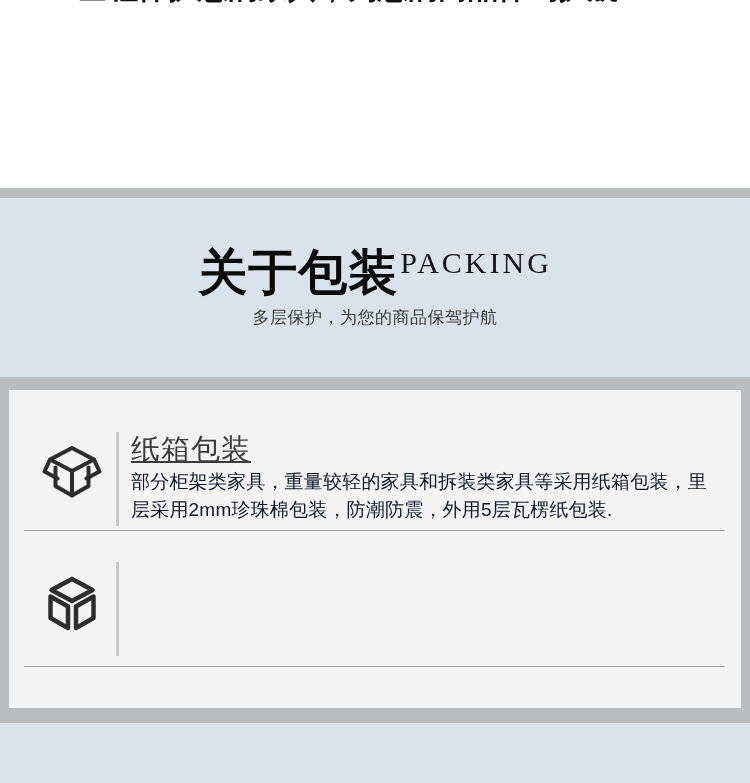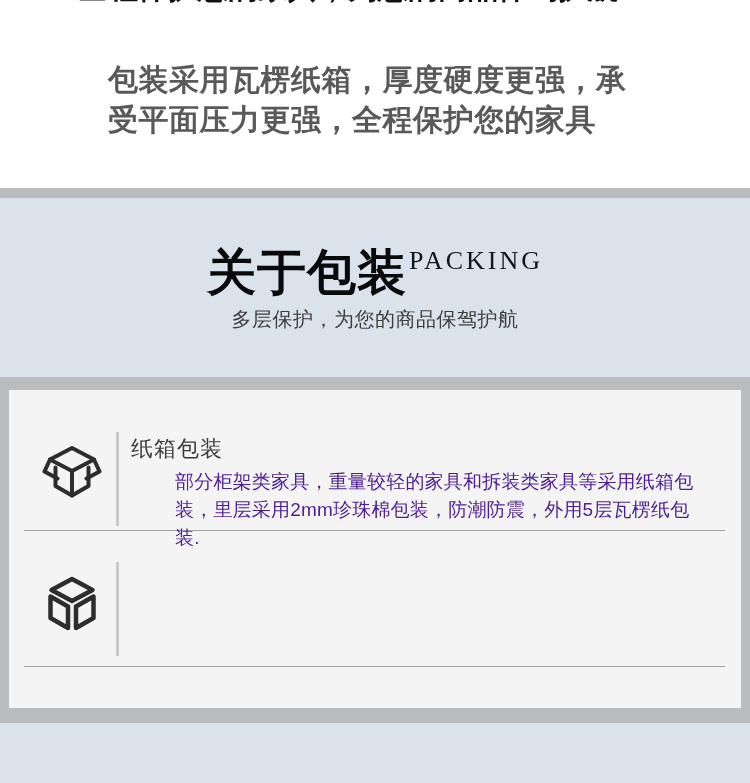--- a/index.html
+++ b/index.html
@@ -26,25 +26,25 @@
   .blue-section{height:179px;background:#dae3ec;text-align:center;}
   .hero-title-row{
     display:flex;justify-content:center;align-items:flex-start;
     padding-top:50px;line-height:1;
   }
   .hero-title-cn{
     font-size:49px;font-weight:700;color:#0a0a0a;letter-spacing:1px;
   }
   .hero-title-en{
     font-family:"Liberation Serif","DejaVu Serif",serif;
-    font-size:26px;font-weight:400;color:#14141c;letter-spacing:3px;
+    font-size:30px;font-weight:400;color:#14141c;letter-spacing:3px;
     margin-left:2px;
   }
   .hero-subtitle{
-    margin-top:9px;font-size:20px;color:#3c3c3c;letter-spacing:0.5px;
+    margin-top:9px;font-size:17px;color:#3c3c3c;letter-spacing:0.5px;
   }
   
   .gray-wrapper{height:346px;background:#bbbcbe;padding:13px 9px 0 9px;box-sizing:border-box;}
   .card{
     background:#f4f4f5;height:318px;box-sizing:border-box;
   }
   .pack-item{
     display:flex;align-items:flex-start;
     margin:0 16px 0 15px;
     border-bottom:1px solid #9fa1a3;
@@ -55,37 +55,36 @@
   .pack-icon{
     width:60px;height:60px;flex-shrink:0;margin-top:8px;margin-left:9px;
   }
   .pack-item.second .pack-icon{margin-top:10px;}
   .pack-sep{
     width:3px;background:#c9cacc;align-self:stretch;
     margin-left:14px;margin-right:12px;margin-top:-2px;margin-bottom:-2px;
   }
   .pack-body{flex:1;min-width:0;}
   .pack-title{
-    font-size:22px;font-weight:400;color:#3b3b3b;line-height:30px;letter-spacing:1px;
+    font-size:29px;font-weight:400;color:#3b3b3b;line-height:30px;letter-spacing:1px;text-decoration:underline;
   }
   .pack-desc{
-    margin-top:4px;font-size:19px;color:#4c1d95;line-height:28px;letter-spacing:0.2px;margin-left:44px;
+    margin-top:4px;font-size:19px;color:#0f172a;line-height:28px;letter-spacing:0.2px;
   }
   
   .bottom-blue{height:60px;background:#dae3ec;}
   svg{display:block;}
 </style>
 </head>
 <body>
 
 <div class="top-section">
   <div class="clipped-strip">
     <span class="clipped-text">全程保护您的家具，为您的商品保驾护航</span>
   </div>
-  <div class="intro-text">包装采用瓦楞纸箱，厚度硬度更强，承受平面压力更强，全程保护您的家具</div>
 </div>
 
 <div class="gray-band"></div>
 
 <div class="blue-section">
   <div class="hero-title-row">
     <span class="hero-title-cn">关于包装</span>
     <span class="hero-title-en">PACKING</span>
   </div>
   <div class="hero-subtitle">多层保护，为您的商品保驾护航</div>

